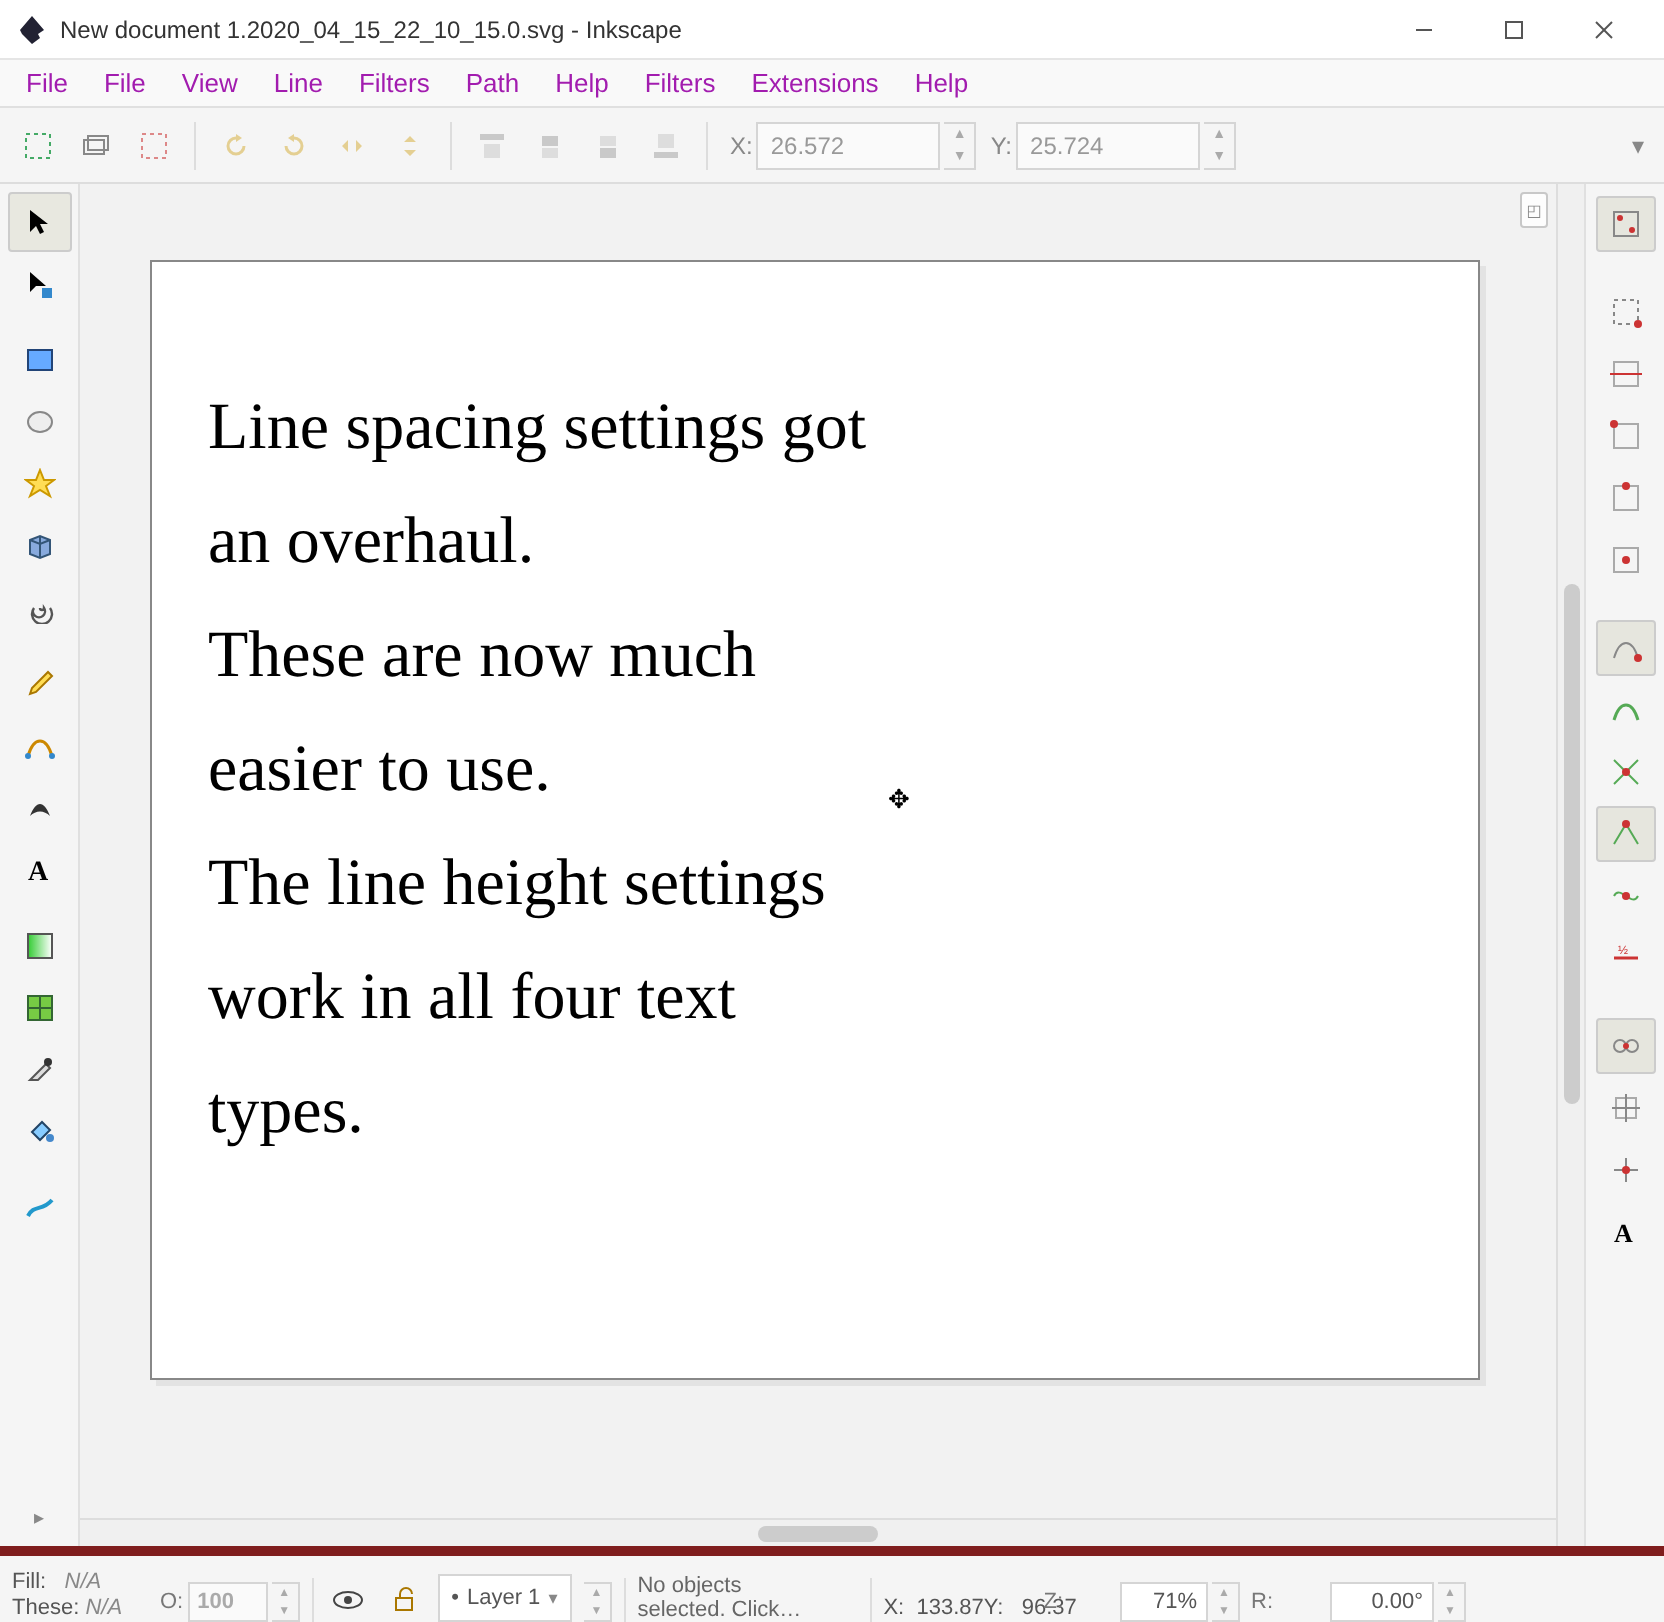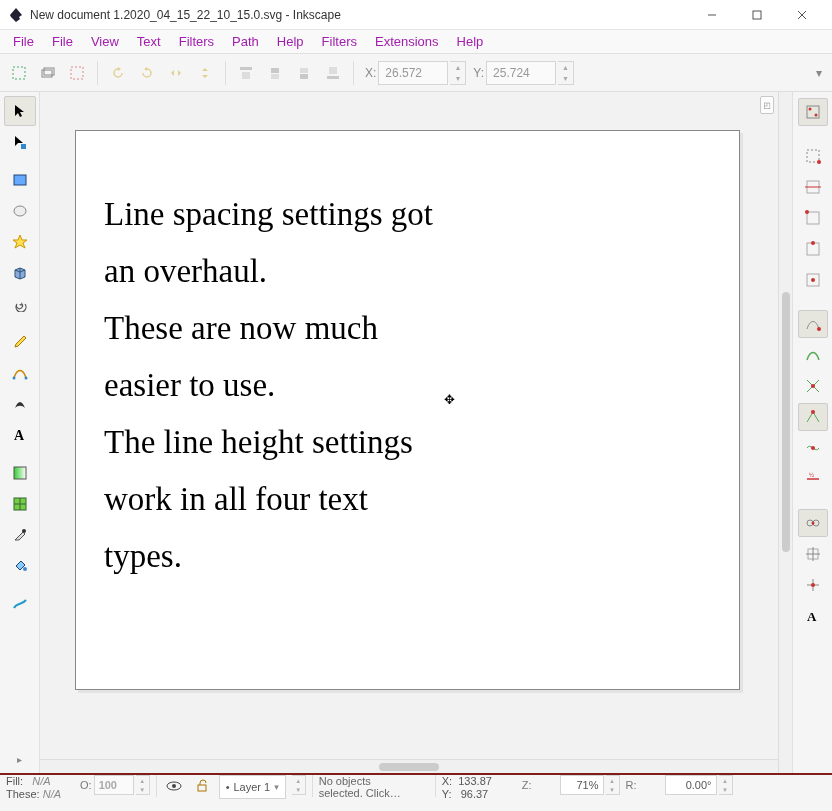--- a/index.html
+++ b/index.html
@@ -16,21 +16,21 @@
 .menubar { height: 24px; background: #f9f9f9; display: flex; align-items: center; padding: 0 4px; border-bottom: 1px solid #e0e0e0; }
 .menubar .menu-item { padding: 3px 9px; color: #a21caf; font-size: 13px; }
 
 
 .optionbar { height: 38px; background: #f5f5f5; display: flex; align-items: center; padding: 0 6px; gap: 3px; border-bottom: 1px solid #ddd; }
 .optionbar .ob-btn { width: 26px; height: 26px; display: flex; align-items: center; justify-content: center; border-radius: 2px; color: #777; }
 .optionbar .ob-btn.disabled { opacity: .4; }
 .optionbar .sep { width: 1px; height: 24px; background: #ddd; margin: 0 4px; }
 .optionbar .coord-group { display: flex; align-items: center; gap: 2px; margin-left: 4px; }
 .optionbar .coord-label { color: #888; font-size: 12px; }
-.optionbar .coord-box { width: 70px; height: 24px; border: 1px solid #d5d5d5; background: #fafafa; display: flex; align-items: center; padding: 0 6px; color: #999; font-size: 12px; }
+.optionbar .coord-box { width: 92px; height: 24px; border: 1px solid #d5d5d5; background: #fafafa; display: flex; align-items: center; padding: 0 6px; color: #999; font-size: 12px; }
 .optionbar .spinner { width: 16px; height: 24px; display: flex; flex-direction: column; border: 1px solid #d5d5d5; border-left: none; }
 .optionbar .spinner div { flex:1; display:flex; align-items:center; justify-content:center; font-size:7px; color:#aaa; }
 .optionbar .chev { margin-left: auto; color: #888; padding: 4px; }
 
 
 .main { flex: 1; display: flex; min-height: 0; }
 
 
 .toolbox { width: 40px; background: #f5f5f5; border-right: 1px solid #e0e0e0; display: flex; flex-direction: column; align-items: center; padding: 4px 0; gap: 1px; }
 .toolbox .tool { width: 32px; height: 30px; display: flex; align-items: center; justify-content: center; border-radius: 2px; }
@@ -52,32 +52,32 @@
 .vscroll { width: 14px; background:#f0f0f0; border-left:1px solid #ddd; position:relative; }
 .vscroll .thumb { position:absolute; left:3px; top:200px; width:8px; height:260px; background:#ccc; border-radius:4px; }
 
 
 .snapbar { width: 40px; background: #f5f5f5; border-left: 1px solid #e0e0e0; display: flex; flex-direction: column; align-items: center; padding: 6px 0; gap: 3px; }
 .snapbar .snap { width: 30px; height: 28px; display:flex; align-items:center; justify-content:center; border-radius:2px; }
 .snapbar .snap.active { background:#e6e6de; border:1px solid #ccc; }
 .snapbar .sgap { height: 10px; }
 
 
-.statusbar { height: 38px; background:#f5f5f5; border-top:2px solid #7f1d1d; display:flex; align-items:flex-start; padding:0 6px; gap:6px; font-size:11px; color:#555; }
+.statusbar { height: 38px; background:#f5f5f5; border-top:5px solid #7f1d1d; display:flex; align-items:flex-end; padding:0 6px; gap:6px; font-size:11px; color:#555; }
 .statusbar .fsblock { display:flex; flex-direction:column; line-height:1.2; width:68px; }
 .statusbar .op-box { display:flex; align-items:center; gap:2px; }
 .statusbar .o-label { color:#777; }
 .statusbar .o-input { width:40px; height:20px; border:1px solid #d5d5d5; background:#fafafa; display:flex; align-items:center; padding:0 4px; color:#aaa;font-weight:bold; }
 .statusbar .mini-spin { width:14px; height:20px; display:flex; flex-direction:column; border:1px solid #d5d5d5; border-left:none; }
 .statusbar .mini-spin div { flex:1; font-size:6px; color:#aaa; display:flex;align-items:center;justify-content:center; }
 .statusbar .sb-btn { width:22px; height:22px; display:flex; align-items:center; justify-content:center; color:#555; }
 .statusbar .layer-box { height:24px; border:1px solid #d5d5d5; background:#fff; display:flex; align-items:center; padding:0 6px; gap:4px; }
 .statusbar .layer-box .chev { font-size:9px; color:#888; }
 .statusbar .msg { flex:0 0 110px; color:#666; line-height:1.1; white-space:pre-line; }
-.statusbar .coords { display:flex; flex-direction:column; line-height:1.15; font-size:11px; width:74px; }
+.statusbar .coords { display:flex; flex-direction:row; line-height:1.15; font-size:11px; width:74px; }
 .statusbar .zrow { display:flex; align-items:center; gap:2px; }
 .statusbar .zlabel { color:#777; }
 .statusbar .zinput { width:44px; height:20px; border:1px solid #d5d5d5; background:#fff; display:flex; align-items:center; justify-content:flex-end; padding:0 4px;margin-left:26px; }
 .statusbar .rot { width:52px; text-align:right; }
 .statusbar .sep { width:1px; height:22px; background:#ddd; }
 
 svg { display:block; }
 </style>
 </head>
 <body>
@@ -106,21 +106,21 @@
           <line x1="9" y1="1" x2="1" y2="9" stroke="#555"></line>
         </svg>
       </div>
   </div>
 </div>
 
 <div class="menubar">
   <span class="menu-item">File</span>
   <span class="menu-item">File</span>
   <span class="menu-item">View</span>
-  <span class="menu-item">Text</span>
+  <span class="menu-item">Line</span>
   <span class="menu-item">Filters</span>
   <span class="menu-item">Path</span>
   <span class="menu-item">Help</span>
   <span class="menu-item">Filters</span>
   <span class="menu-item">Extensions</span>
   <span class="menu-item">Help</span>
 </div>
 
 <div class="optionbar">
   <div class="ob-btn">

